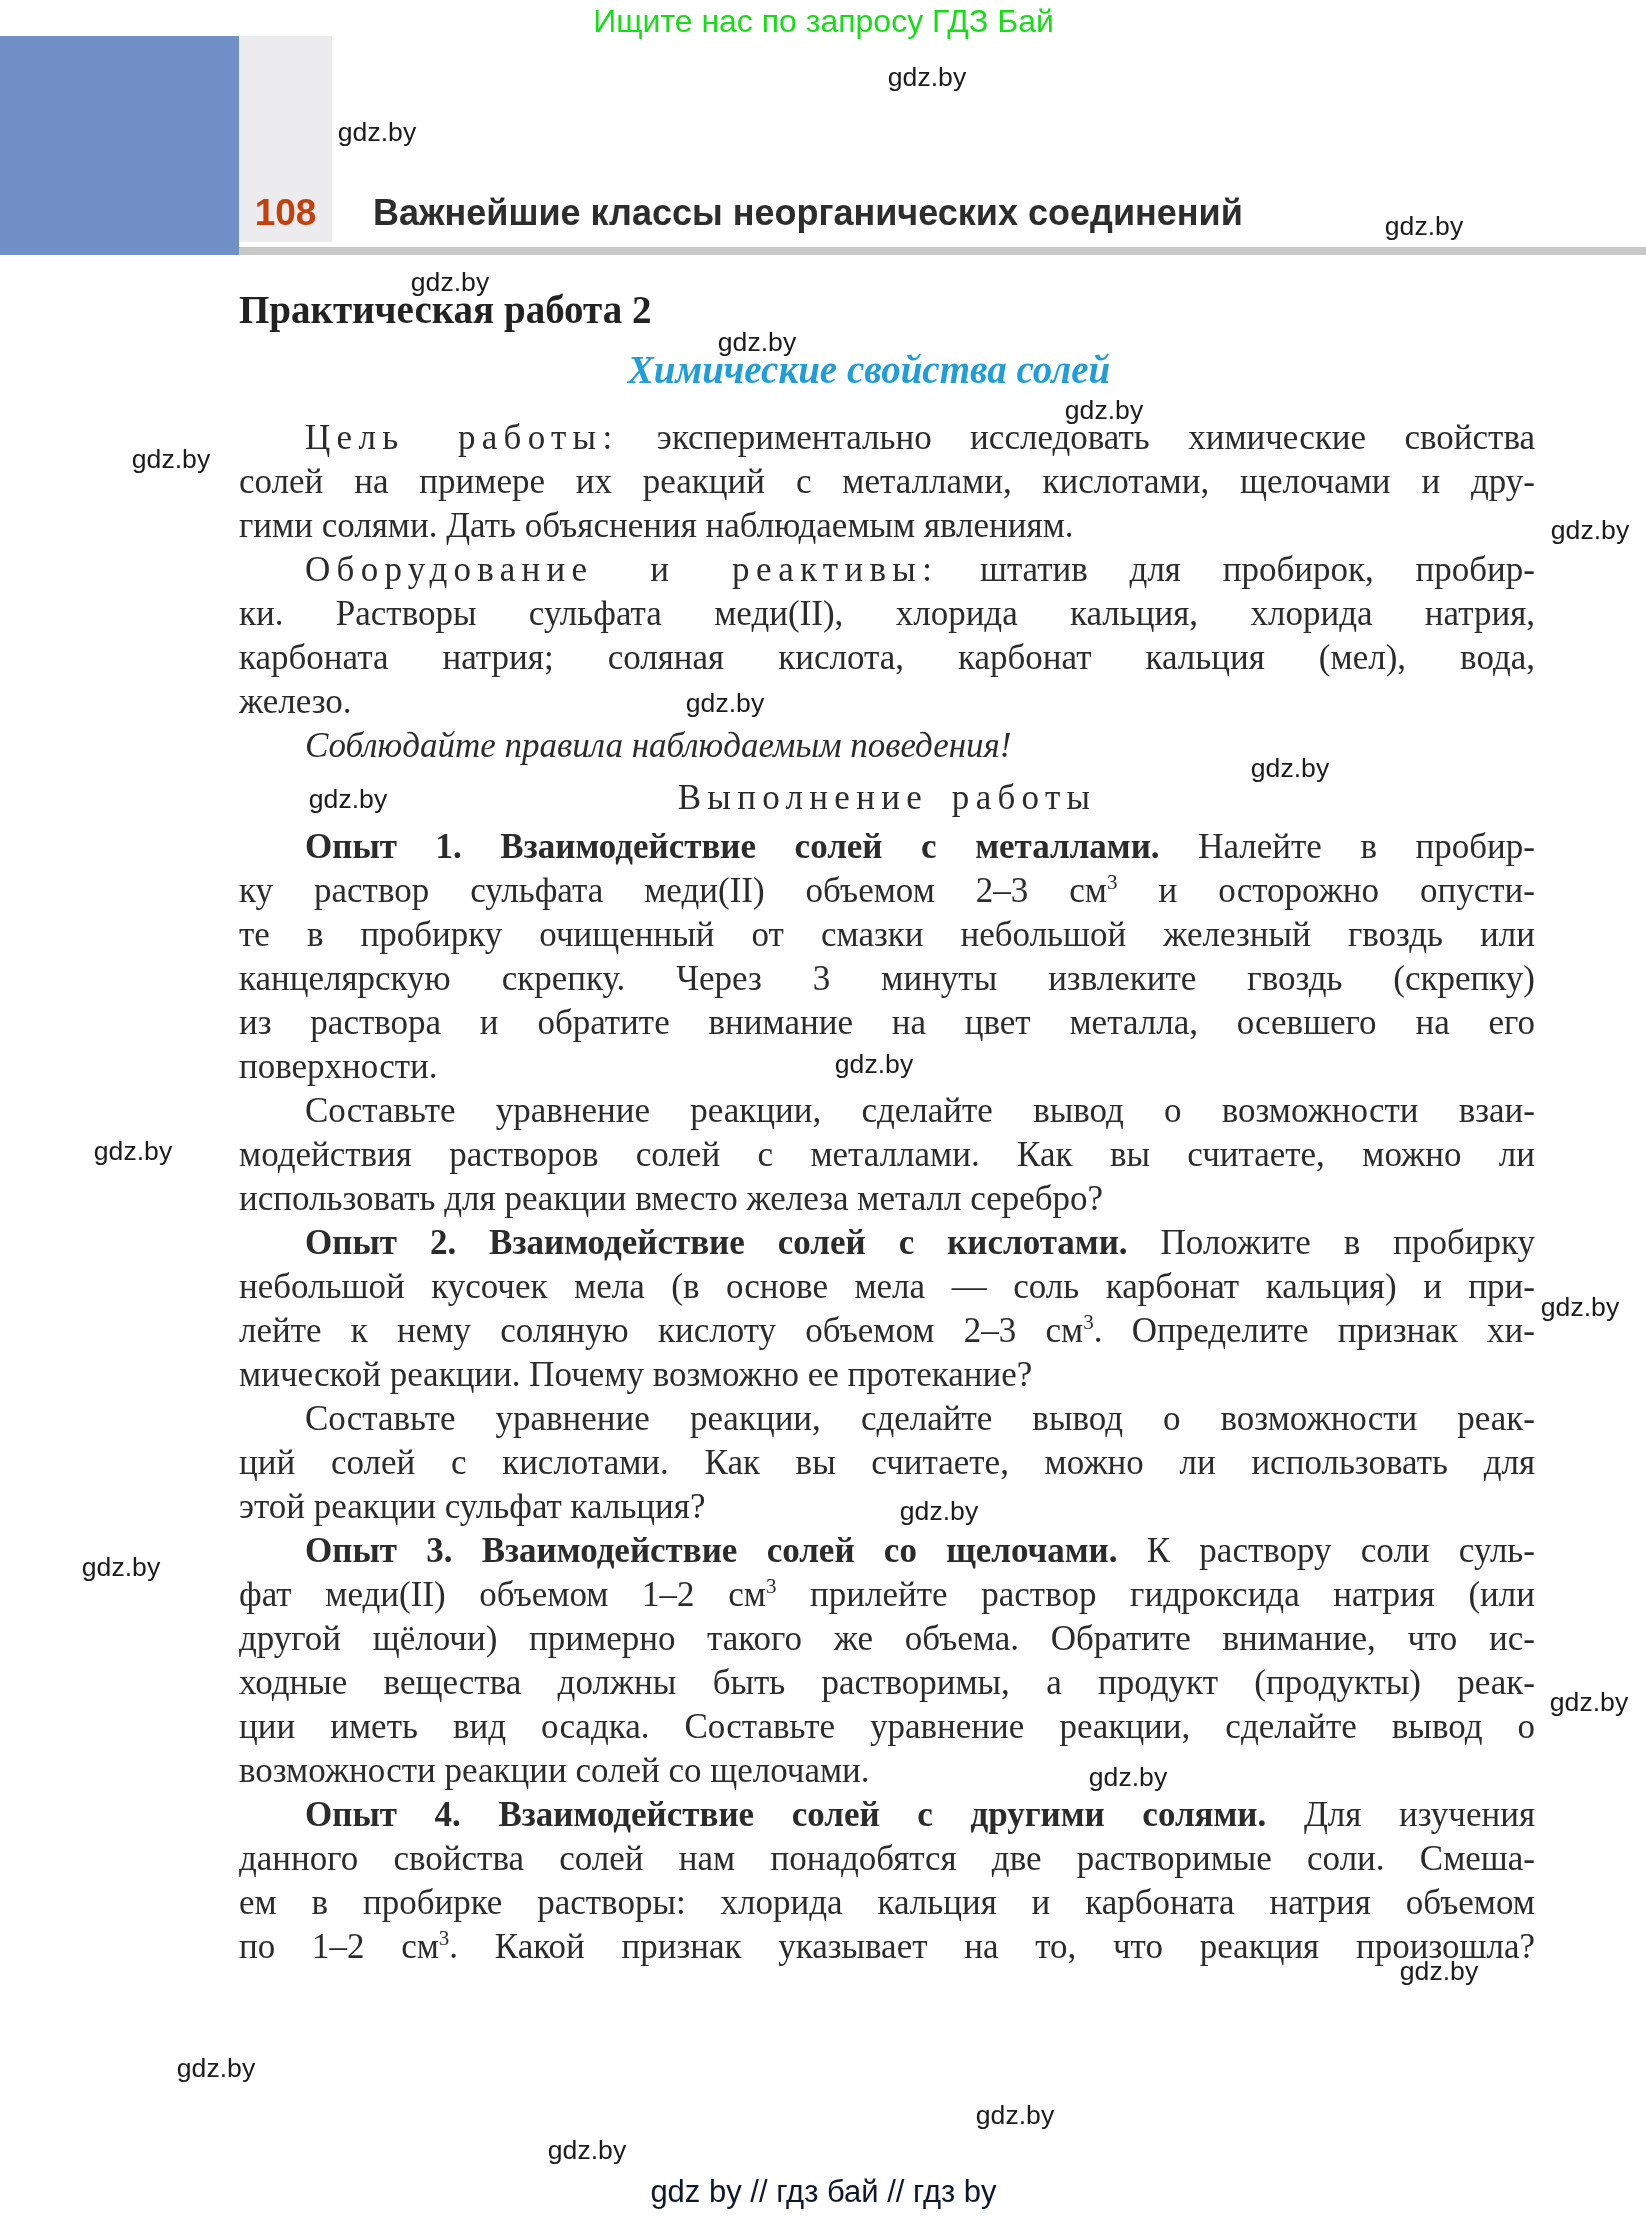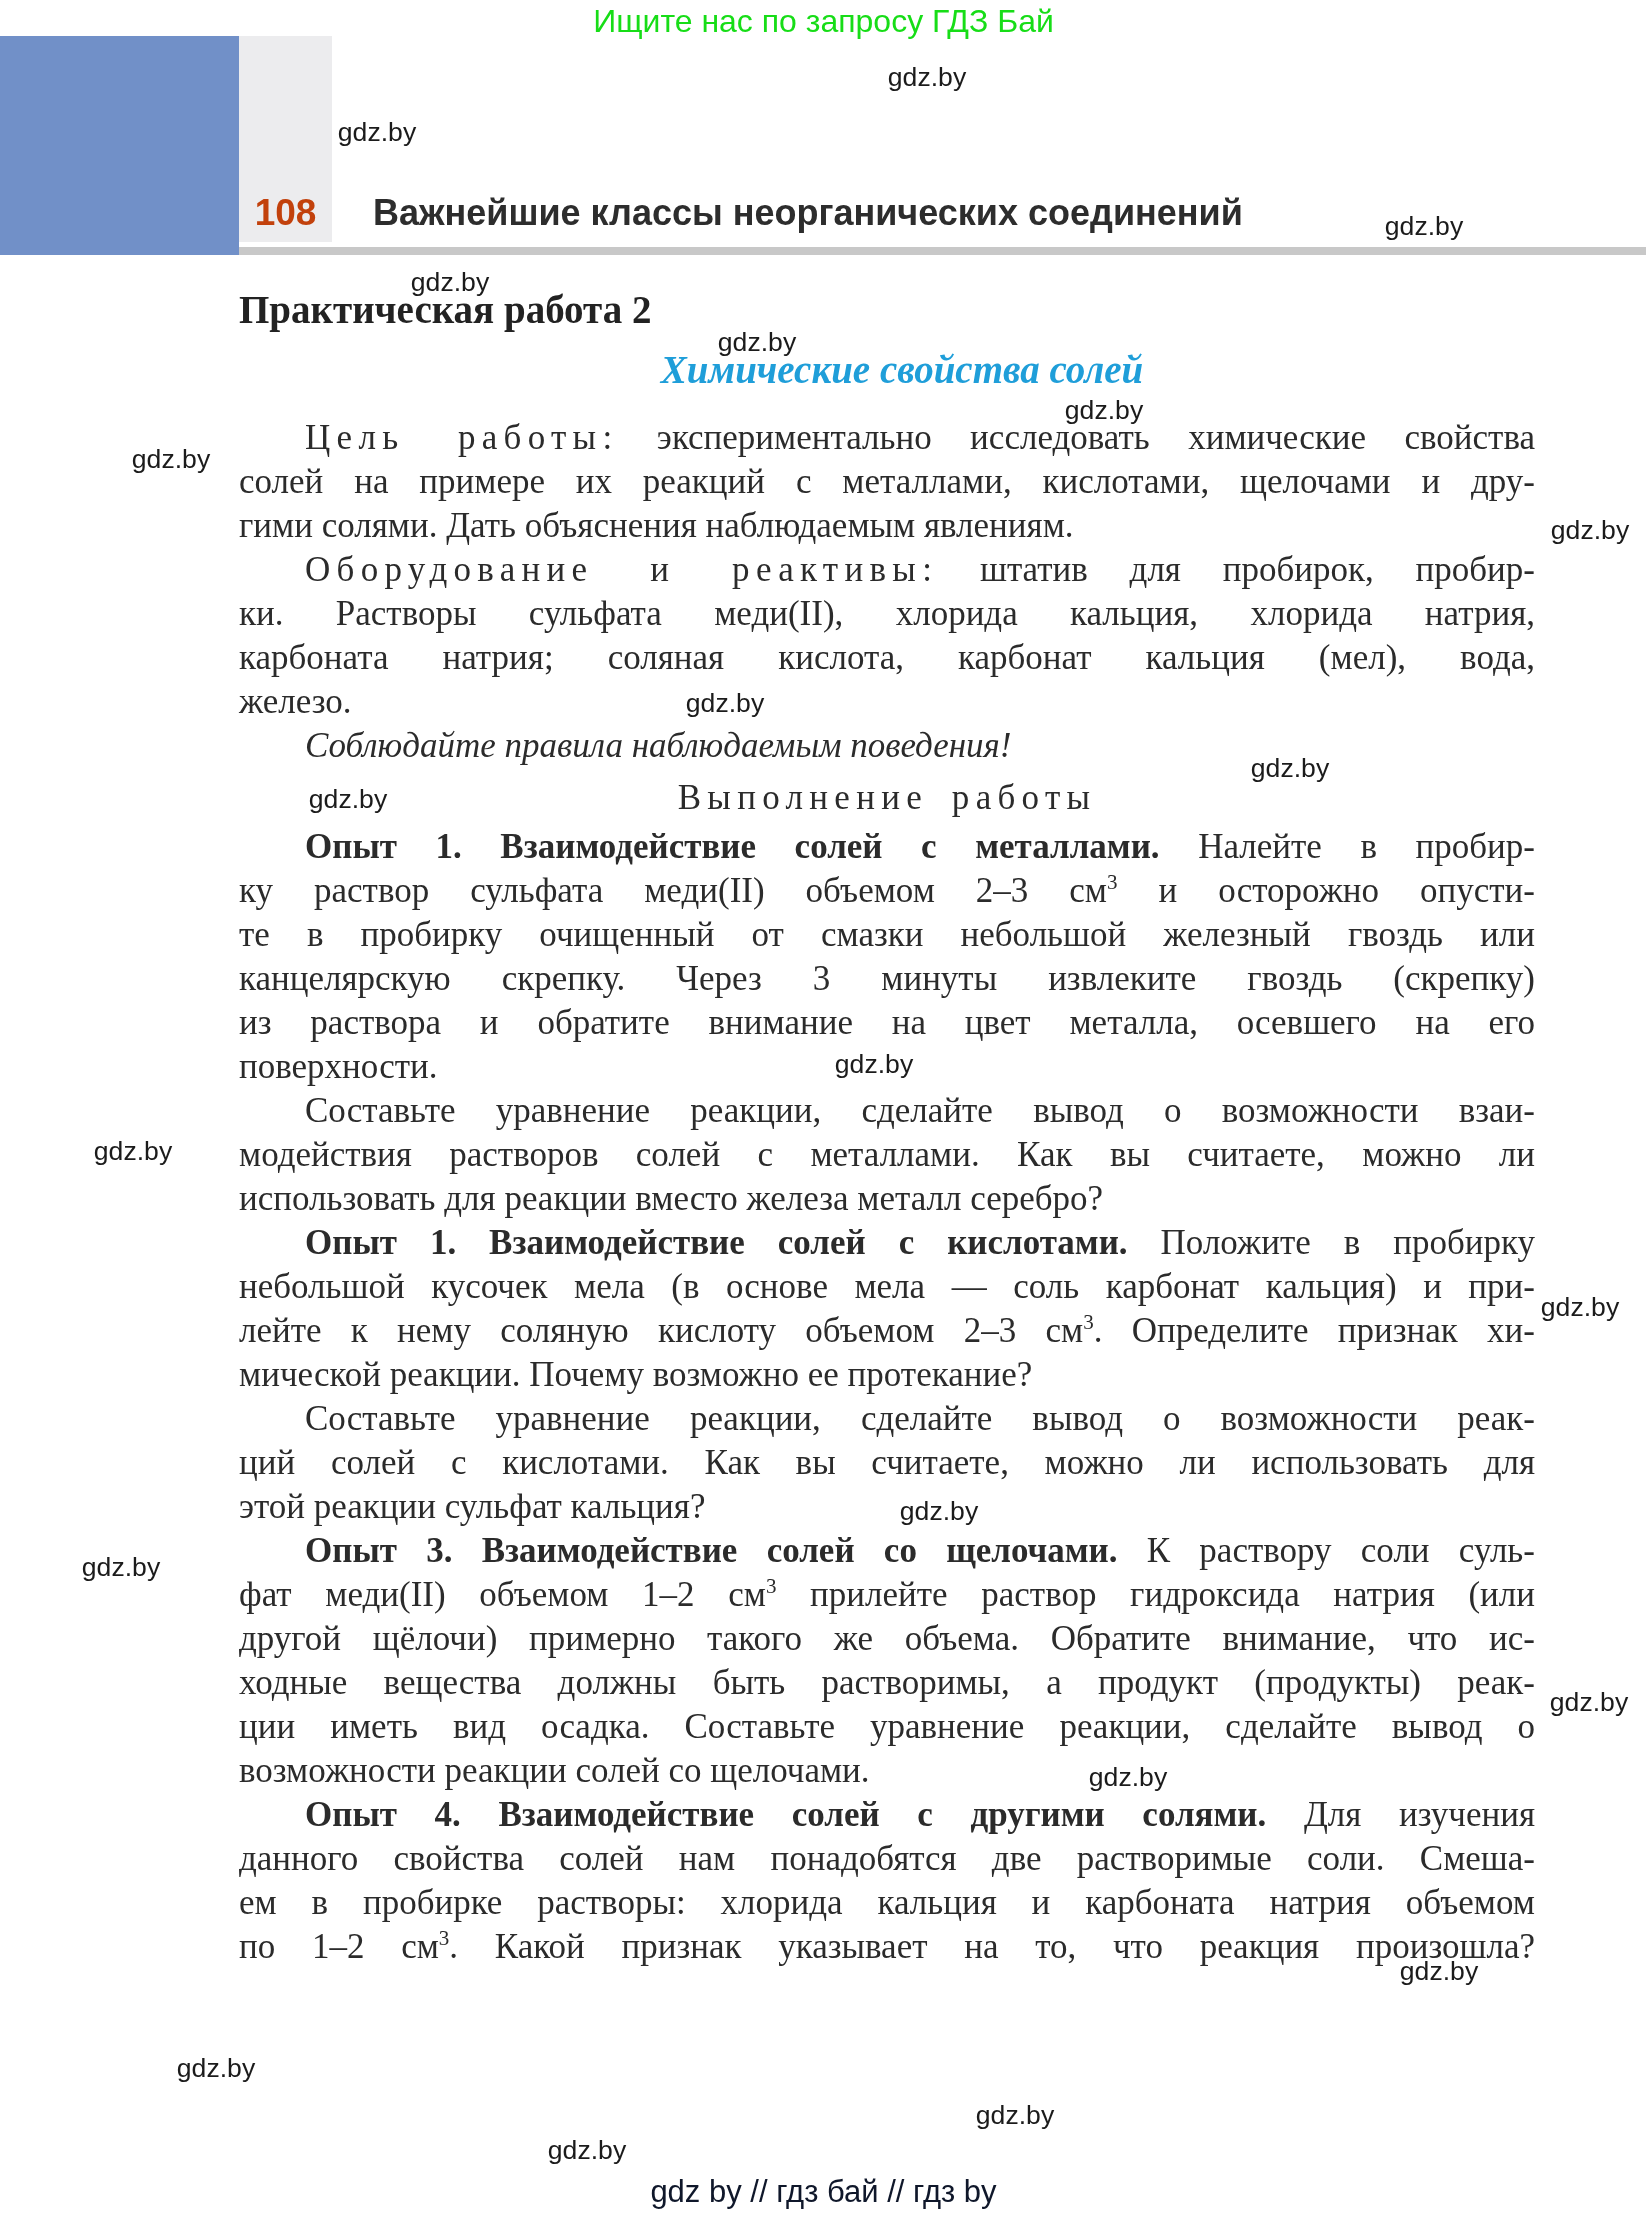--- a/index.html
+++ b/index.html
@@ -14,21 +14,21 @@
   .page-num{position:absolute;left:239px;top:190px;width:93px;text-align:center;
             font-family:"Liberation Sans",sans-serif;font-weight:bold;font-size:37px;
             line-height:45px;color:#c2410c;}
   .chapter{position:absolute;left:373px;top:190px;white-space:nowrap;
            font-family:"Liberation Sans",sans-serif;font-weight:bold;font-size:36px;
            line-height:45px;color:#2d2d2d;}
   .divider{position:absolute;left:239px;right:0;top:247px;height:8px;background:#c8c8c8;}
   
   .pw-title{position:absolute;left:239px;width:1296px;top:287px;
             font-weight:bold;font-size:39px;line-height:45px;color:#222;}
-  .pw-subtitle{position:absolute;left:254px;width:1296px;top:347px;text-align:center;
+  .pw-subtitle{position:absolute;left:221px;width:1296px;top:347px;text-align:center;
             font-weight:bold;font-style:italic;font-size:39px;line-height:45px;color:#1f9ed9;}
   
   .body-text{position:absolute;left:239px;top:416px;width:1296px;
              font-size:35px;line-height:44px;text-align:justify;}
   .line{text-align-last:justify;}
   .line.end{text-align-last:left;}
   .line.indent{text-indent:66px;}
   .para-italic .line{font-style:italic;}
   .para-heading{margin:8px 0 4.8px;}
   .para-heading .line{text-align:center;text-align-last:center;text-indent:0;}
@@ -82,21 +82,21 @@
         <div class="line"><span>канцелярскую скрепку. Через 3 минуты извлеките гвоздь (скрепку)</span></div>
         <div class="line"><span>из раствора и обратите внимание на цвет металла, осевшего на его</span></div>
         <div class="line end"><span>поверхности.</span></div>
       </div>
       <div class="para">
         <div class="line indent"><span>Составьте уравнение реакции, сделайте вывод о возможности взаи-</span></div>
         <div class="line"><span>модействия растворов солей с металлами. Как вы считаете, можно ли</span></div>
         <div class="line end"><span>использовать для реакции вместо железа металл серебро?</span></div>
       </div>
       <div class="para">
-        <div class="line indent"><span class="seg-b">Опыт 1. Взаимодействие солей с кислотами.</span><span> Положите в пробирку</span></div>
+        <div class="line indent"><span class="seg-b">Опыт 2. Взаимодействие солей с кислотами.</span><span> Положите в пробирку</span></div>
         <div class="line"><span>небольшой кусочек мела (в основе мела — соль карбонат кальция) и при-</span></div>
         <div class="line"><span>лейте к нему соляную кислоту объемом 2–3 см</span><span class="seg-sup">3</span><span>. Определите признак хи-</span></div>
         <div class="line end"><span>мической реакции. Почему возможно ее протекание?</span></div>
       </div>
       <div class="para">
         <div class="line indent"><span>Составьте уравнение реакции, сделайте вывод о возможности реак-</span></div>
         <div class="line"><span>ций солей с кислотами. Как вы считаете, можно ли использовать для</span></div>
         <div class="line end"><span>этой реакции сульфат кальция?</span></div>
       </div>
       <div class="para">

